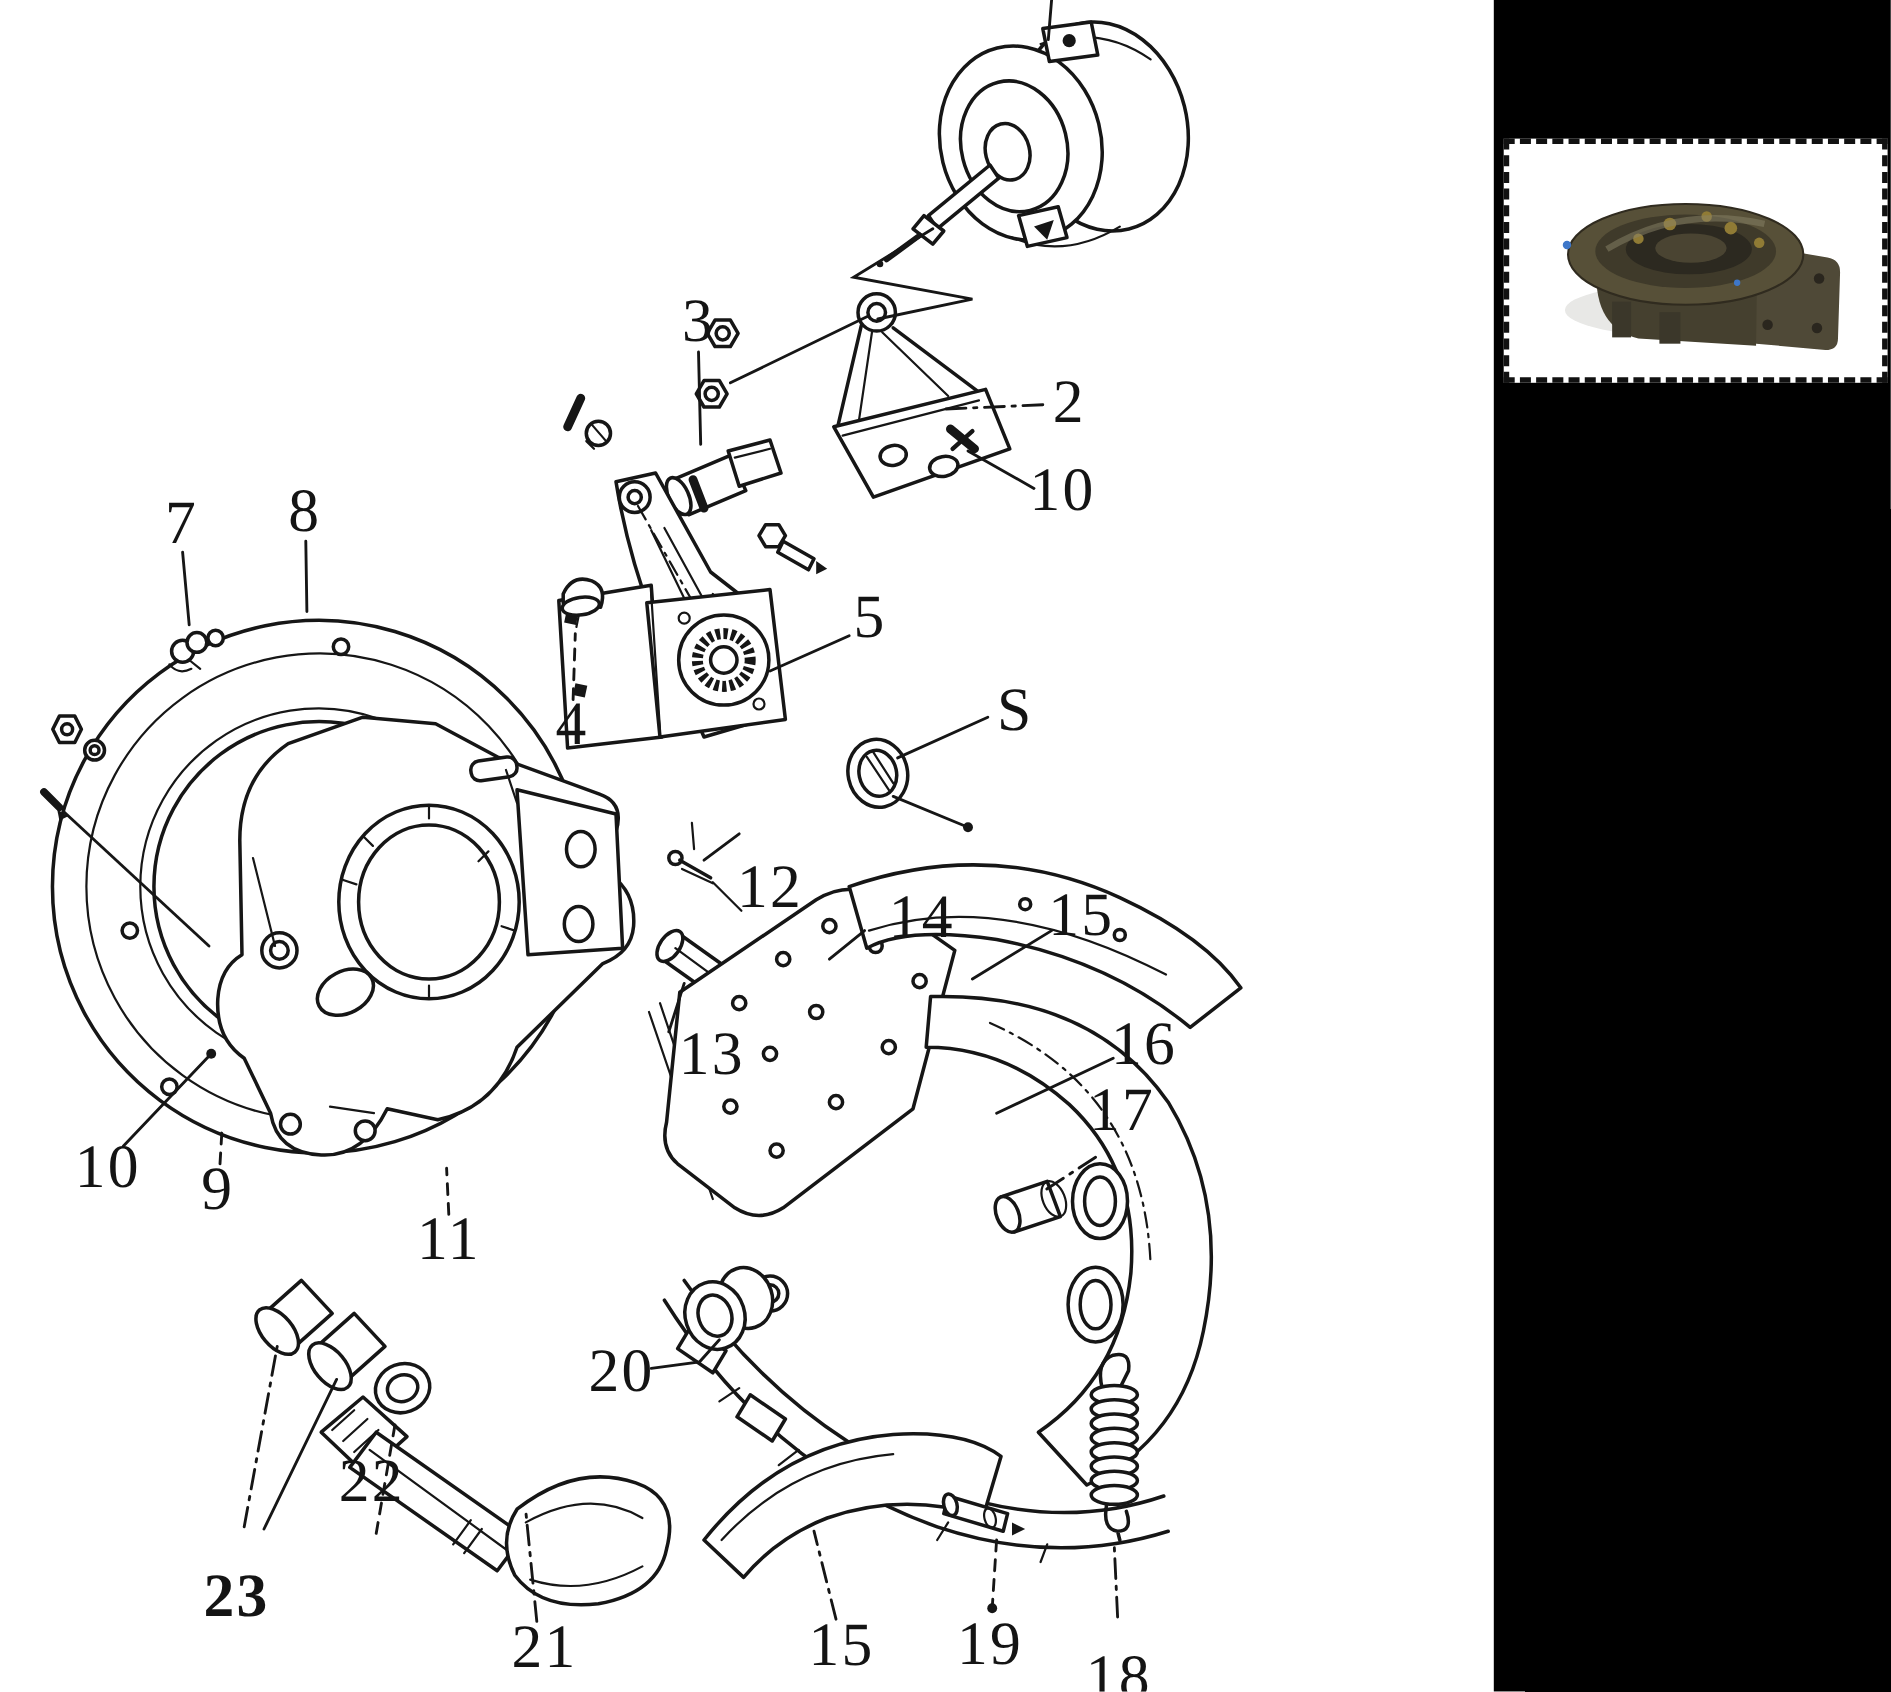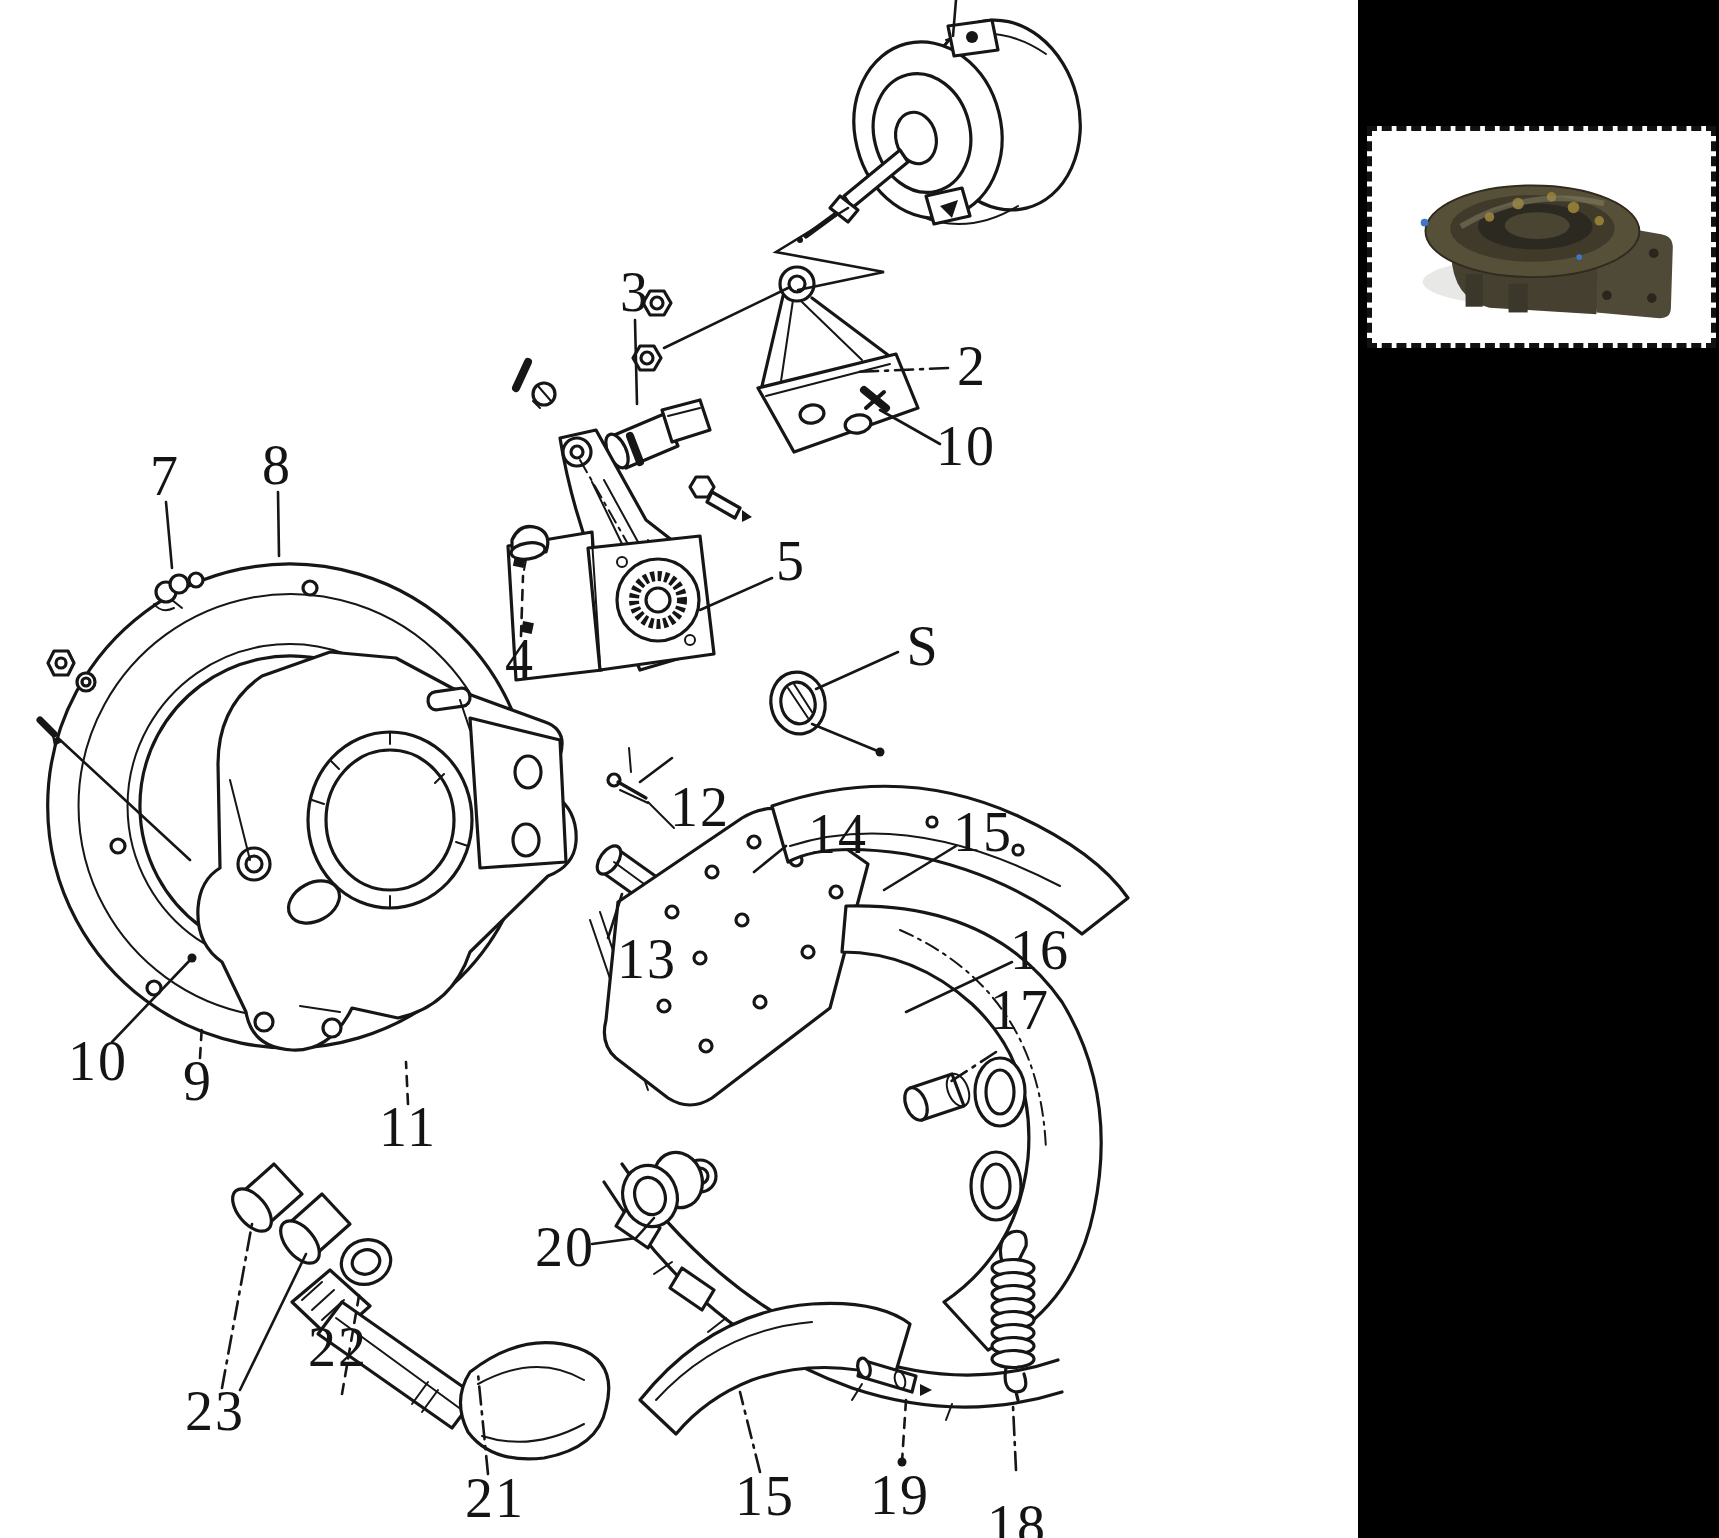--- a/index.html
+++ b/index.html
@@ -334,16 +334,16 @@
       <div class="callout" style="left: 806px; top: 835px; margin-left: 32px;">14</div>
       <div class="callout" style="left: 983px; top: 833px;">15</div>
       <div class="callout" style="left: 765px; top: 1497px;">15</div>
       <div class="callout" style="left: 1040px; top: 951px;">16</div>
       <div class="callout" style="left: 1020px; top: 1011px; font-family: Liberation Serif, serif;">17</div>
       <div class="callout" style="left: 1017px; top: 1496px; margin-top: 30px;">18</div>
       <div class="callout" style="left: 900px; top: 1496px;">19</div>
       <div class="callout" style="left: 565px; top: 1248px;">20</div>
       <div class="callout" style="left: 495px; top: 1499px; text-align: right;">21</div>
       <div class="callout" style="left: 338px; top: 1348px;">22</div>
-      <div class="callout" style="left: 215px; top: 1412px;">23</div>
+      <div class="callout" style="left: 215px; top: 1452px; font-weight: bold;">23</div>
       <div class="callout" style="left: 923px; top: 647px;">S</div>
     </div>
 </div>
 
 </body></html>

